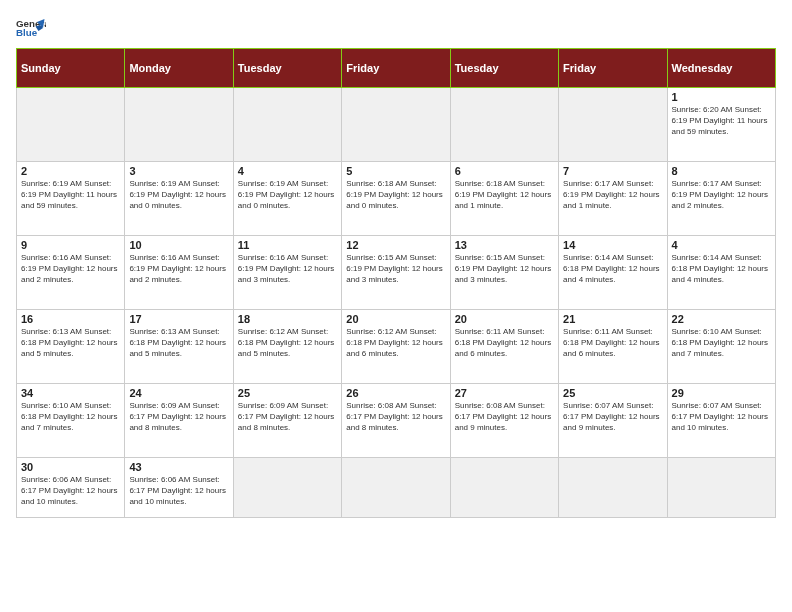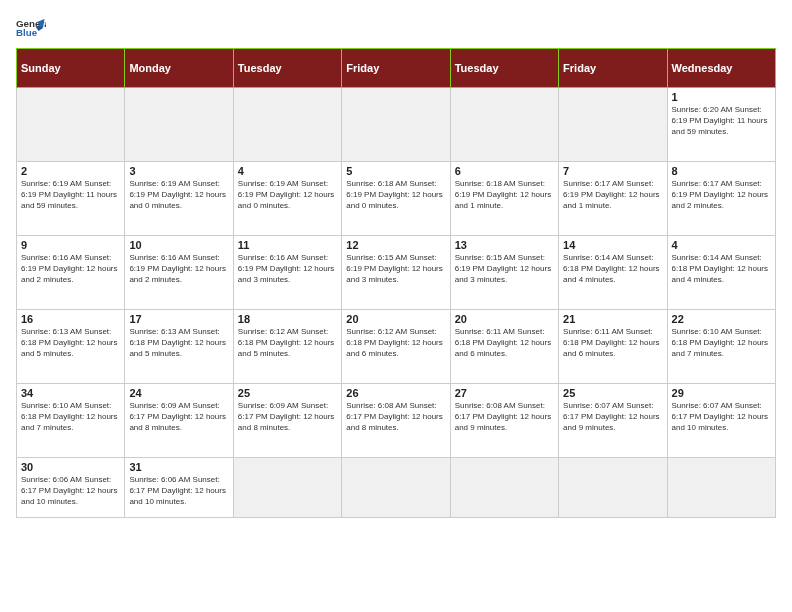--- a/index.html
+++ b/index.html
@@ -309,21 +309,21 @@
           </td>
         </tr>
         <tr class="last-row">
           <td>
             <span class="day-num">30</span>
             <div class="day-info">Sunrise: 6:06 AM
 Sunset: 6:17 PM
 Daylight: 12 hours and 10 minutes.</div>
           </td>
           <td>
-            <span class="day-num">31</span>
+            <span class="day-num">43</span>
             <div class="day-info">Sunrise: 6:06 AM
 Sunset: 6:17 PM
 Daylight: 12 hours and 10 minutes.</div>
           </td>
           <td class="empty"></td>
           <td class="empty"></td>
           <td class="empty"></td>
           <td class="empty"></td>
           <td class="empty"></td>
         </tr>

